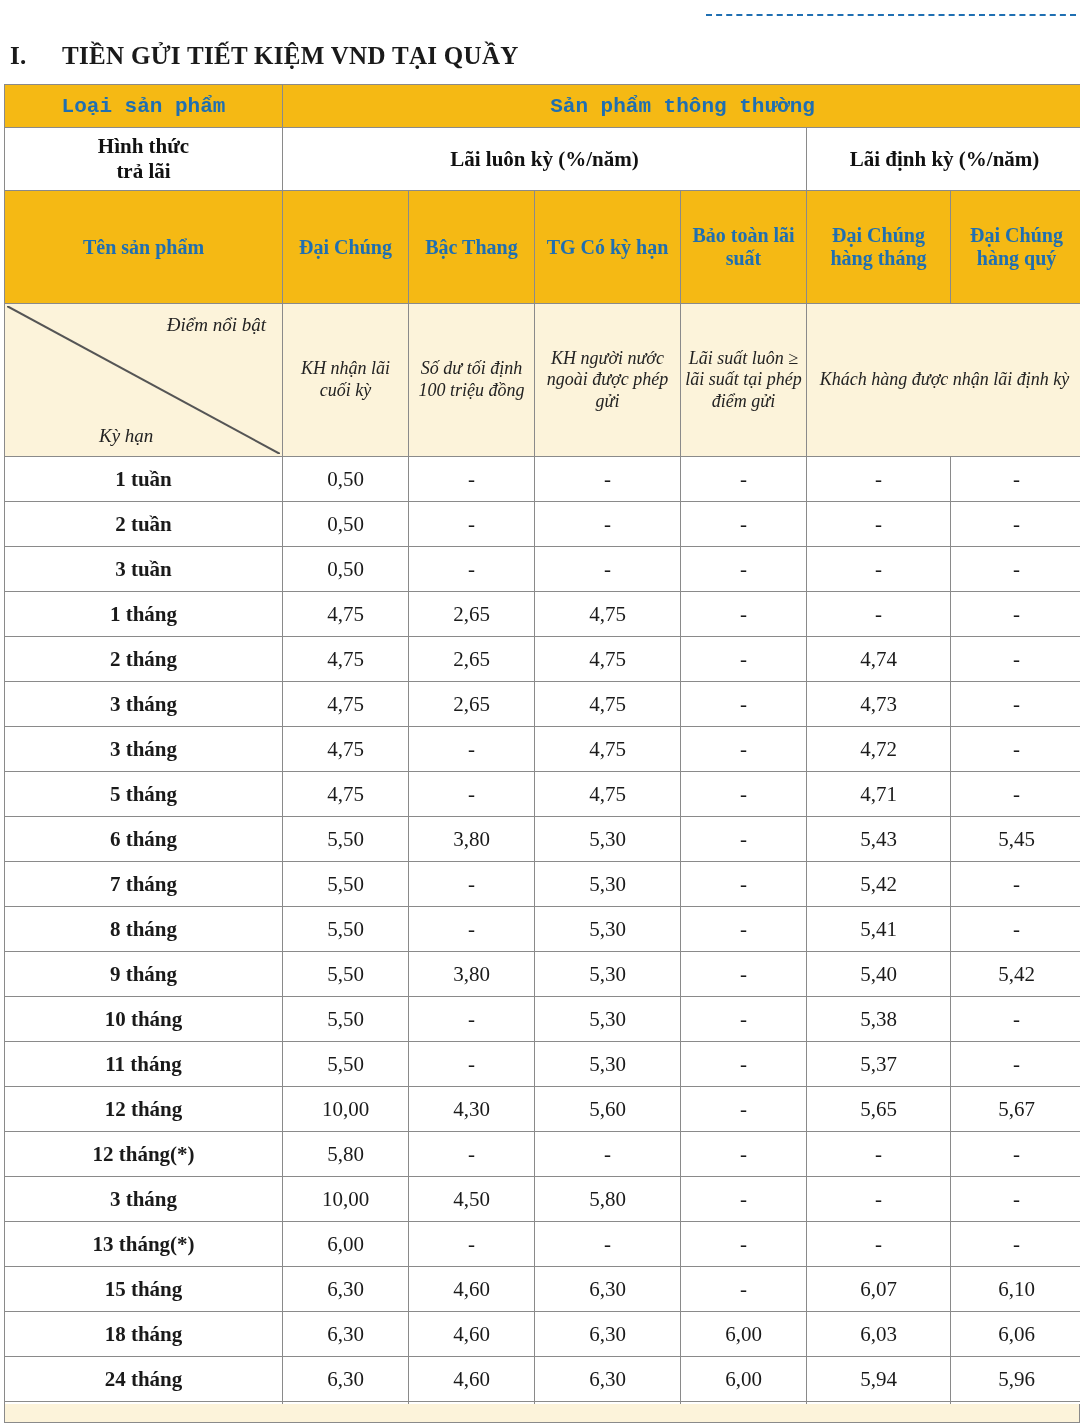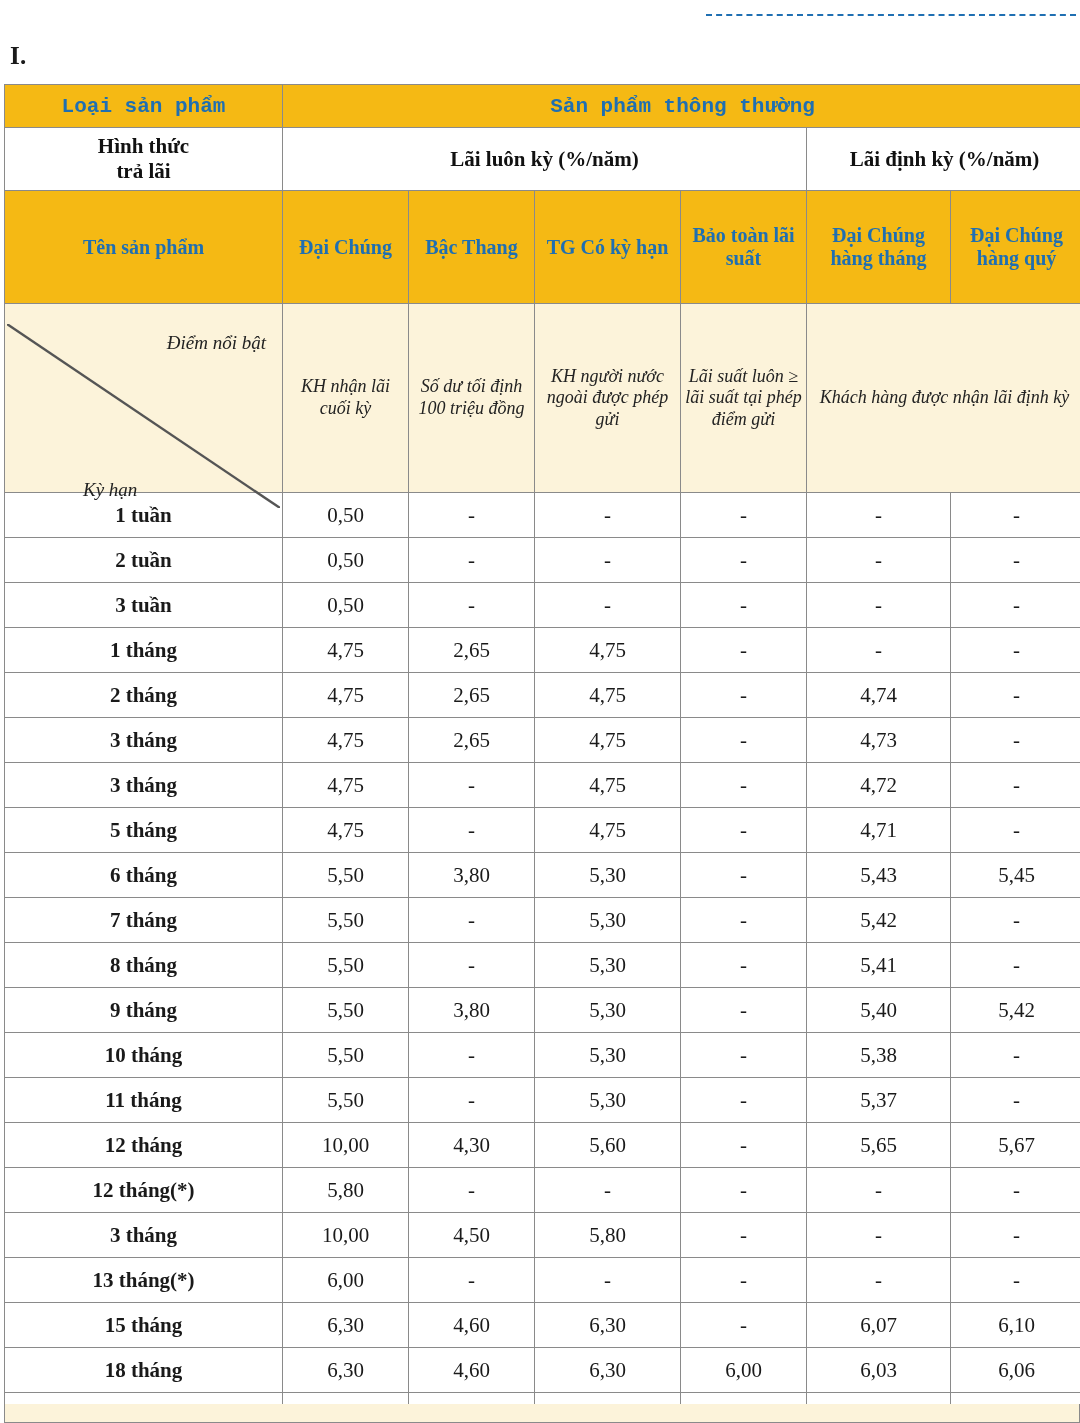--- a/index.html
+++ b/index.html
@@ -100,38 +100,37 @@
   .diag-cell {
     background: #FCF3DA;
     position: relative;
     padding: 0;
   }
   .diag-cell .inner {
     position: relative;
     width: 100%;
     height: 100%;
     min-height: 148px;
-    margin-top: 36px;
   }
   .diag-cell .diag-line {
     position: absolute;
     top: 0; left: 0; width: 100%; height: 100%;
     pointer-events: none;
   }
   .diag-cell .tr-label {
     position: absolute;
     top: 8px;
     right: 14px;
     font-style: italic;
     font-size: 19px;
   }
   .diag-cell .bl-label {
     position: absolute;
     bottom: 6px;
-    left: 76px;
+    left: 92px;
     font-style: italic;
     font-size: 19px;
   }
 
   
   tr.data-row td {
     height: 40px;
     font-size: 21px;
   }
   td.term {
@@ -155,20 +154,21 @@
 </style>
 </head>
 <body>
 
 <div class="page">
 
   <div class="top-rule"></div>
 
   <div class="section-title">
     <span class="num">I.</span>
+    <span class="txt">TIỀN GỬI TIẾT KIỆM VND TẠI QUẦY</span>
   </div>
 
   <table class="rate-table">
     <colgroup>
       <col style="width:278px">
       <col style="width:126px">
       <col style="width:126px">
       <col style="width:146px">
       <col style="width:126px">
       <col style="width:144px">

